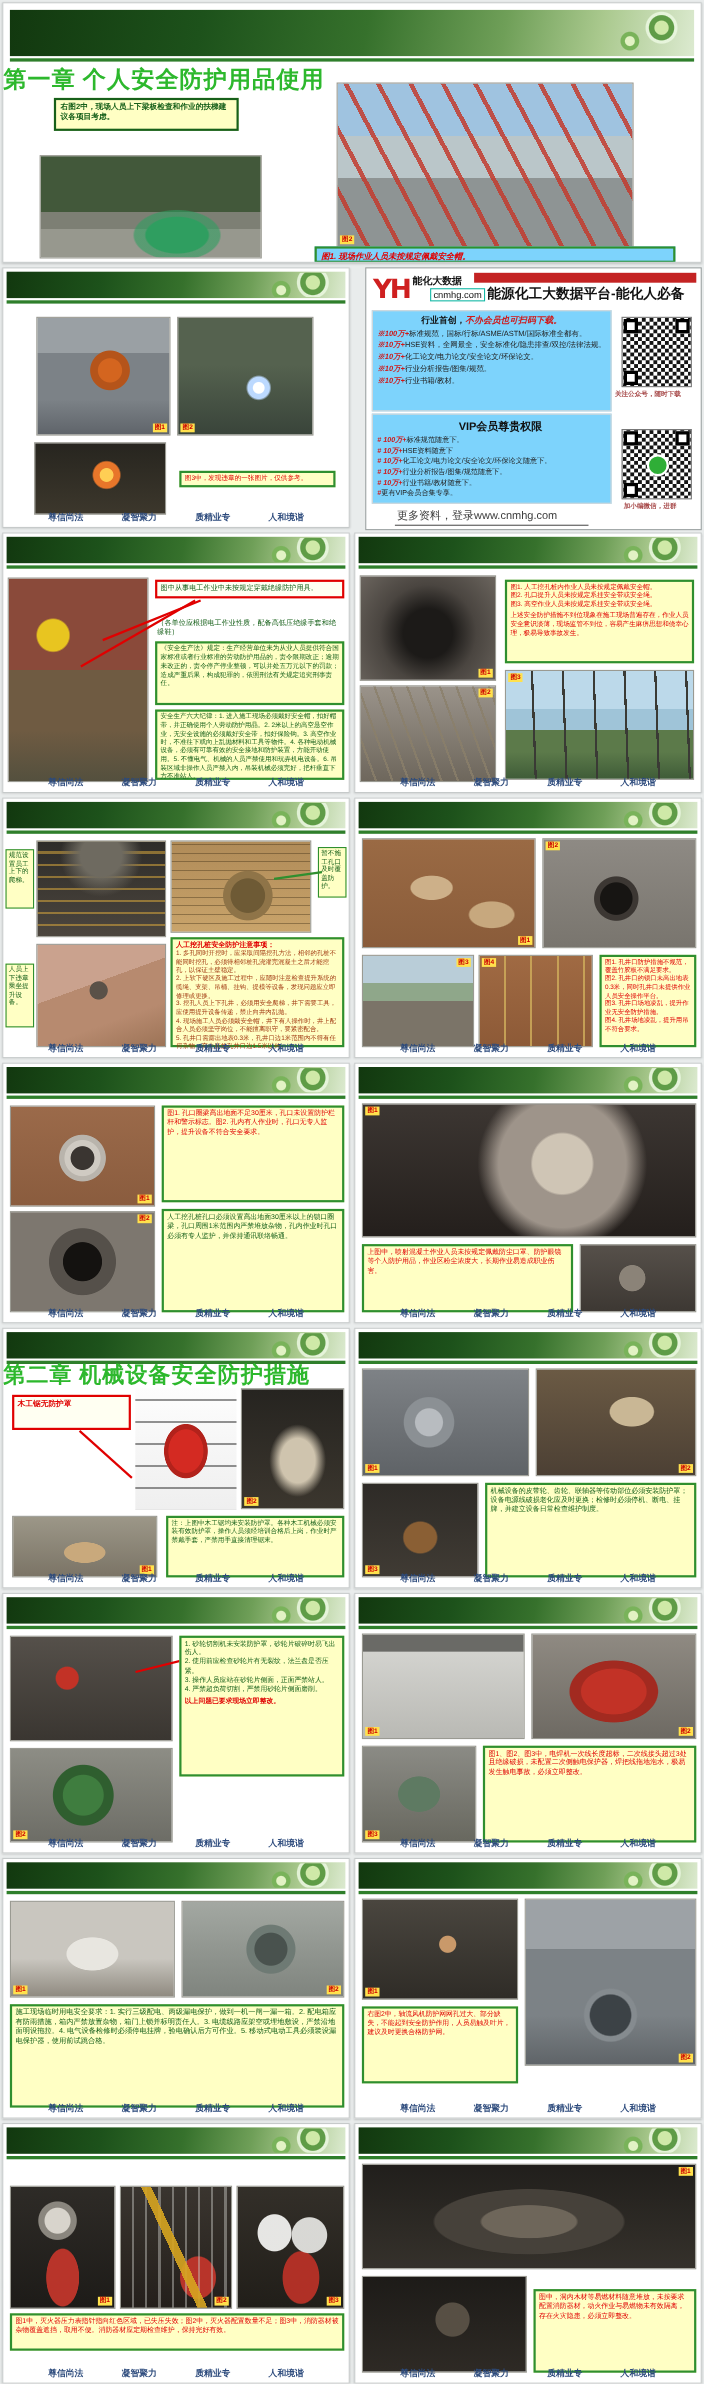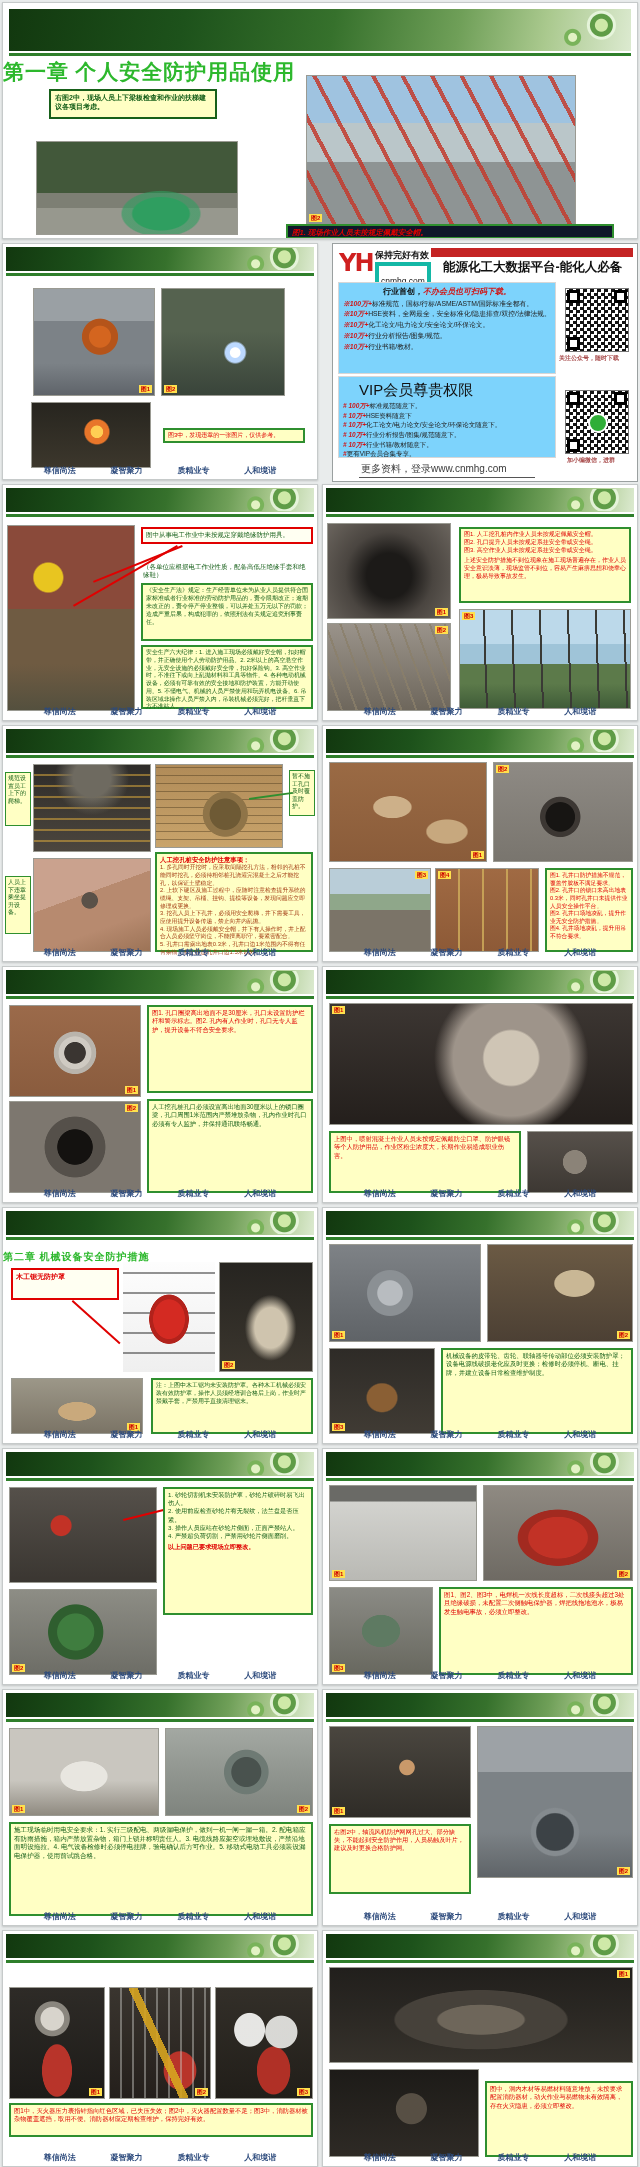--- a/index.html
+++ b/index.html
@@ -28,35 +28,35 @@
   .rb{position:absolute;background:#fffff2;border:2px solid #e00000;color:#17601a;padding:2px 3px;
     box-sizing:border-box;font-size:6.5px;line-height:1.3;}
   .red{color:#e00000;}
   .dkred{color:#a23a12;}
   .co{position:absolute;background:#ffffc4;border:1.5px solid #2f8f2f;color:#17601a;font-size:6px;
     line-height:1.25;padding:2px;box-sizing:border-box;}
   .line{position:absolute;background:#2f8f2f;height:1.5px;transform-origin:0 0;}
   .rline{position:absolute;background:#e00000;height:1.5px;transform-origin:0 0;}
   .notebox{position:absolute;background:#ffffc4;border:2px solid #17601a;color:#17601a;font-weight:bold;
     font-size:7px;line-height:1.35;padding:2px 4px;box-sizing:border-box;}
-  .cap1{position:absolute;background:#0f172a;border:2px solid #2f8f2f;color:#e00000;font-weight:bold;
+  .cap1{position:absolute;background:#7dd3fc;border:2px solid #2f8f2f;color:#e00000;font-weight:bold;
     font-style:italic;font-size:7.5px;line-height:1.2;padding:2px 4px;box-sizing:border-box;}
   
   .ad{position:relative;width:306px;height:239px;background:#fff;border:1px solid #9aa0a0;box-sizing:border-box;}
   .ad .mark{position:absolute;left:6px;top:4px;color:#cf2020;font-weight:900;font-size:24px;letter-spacing:-2px;
     font-family:"DejaVu Sans",sans-serif;line-height:30px;}
   .ad .brand{position:absolute;left:42px;top:5px;font-size:9px;font-weight:bold;color:#111;}
-  .ad .domain{position:absolute;left:42px;top:18px;font-size:8.5px;color:#111;border:4px solid #14b8a6;padding:10px 2px;}
+  .ad .domain{position:absolute;left:58px;top:18px;font-size:8.5px;color:#111;border:1px solid #14b8a6;padding:0 2px;}
   .ad .redbar{position:absolute;left:98px;top:4px;right:4px;height:9px;background:#c42323;}
   .ad .headline{position:absolute;left:96px;top:15px;right:2px;font-size:12.5px;font-weight:bold;color:#111;white-space:nowrap;margin-left:14px;}
   .ad .gbox{position:absolute;background:#7dd3fc;border:1px solid #d7d7d7;box-sizing:border-box;padding:3px 4px;}
   .ad .intro{text-align:center;font-size:8px;font-weight:bold;color:#111;margin-bottom:2px;}
   .ad .it{font-size:6.8px;color:#222;margin:2.5px 0;line-height:1.25;}
   .ad .num{color:#d01818;font-weight:bold;font-style:italic;}
-  .ad .viptitle{font-size:15px;font-weight:normal;color:#111;margin:1px 0 2px 16px;}
+  .ad .viptitle{font-size:10px;font-weight:bold;color:#111;margin:1px 0 2px 16px;text-align:center;}
   .qr{position:absolute;width:62px;height:62px;background:#fff;border:1px solid #777;
     background-image:repeating-conic-gradient(#141414 0% 25%,#ffffff 0% 50%);background-size:7px 7px;}
   .qr .fq{position:absolute;width:13px;height:13px;background:#fff;border:3px solid #000;box-sizing:border-box;}
   .qr .fq.a{left:1px;top:1px;} .qr .fq.b{right:1px;top:1px;} .qr .fq.c{left:1px;bottom:1px;}
   .qr.wechat::after{content:"";position:absolute;left:22px;top:22px;width:16px;height:16px;border-radius:50%;
     background:#2fae37;border:2px solid #fff;}
   .qrcap{position:absolute;font-size:6px;color:#a84b4b;font-weight:bold;white-space:nowrap;}
   .morelink{position:absolute;left:26px;top:218px;font-size:10px;color:#3a3a3a;border-bottom:1.5px solid #555;
     padding:0 28px 1px 2px;}
 </style>
@@ -94,21 +94,21 @@
       <div class="ft">
         <span>尊信尚法</span>
         <span>凝智聚力</span>
         <span>质精业专</span>
         <span>人和境谐</span>
       </div>
     </div>
 
     <div class="ad">
       <div class="mark">YH</div>
-      <div class="brand">保持完好有效</div>
+      <div class="brand">能化大数据</div>
       <div class="domain">cnmhg.com</div>
       <div class="redbar"></div>
       <div class="headline">能源化工大数据平台-能化人必备</div>
 
       <div class="gbox" style="left:5px;top:38px;width:218px;height:92px;">
         <div class="intro">
           <span>行业首创，</span><span class="num">不办会员也可扫码下载。</span>
         </div>
         <div class="it"><span class="num">※100万+</span><span>标准规范，国标/行标/ASME/ASTM/国际标准全都有。</span></div>
         <div class="it"><span class="num">※10万+</span><span>HSE资料，全网最全，安全标准化/隐患排查/双控/法律法规。</span></div>
@@ -284,21 +284,21 @@
           <span>质精业专</span>
           <span>人和境谐</span>
       </div>
     </div>
   </div>
 
   <div class="row" style="top:1207px;">
     <div class="slide s-half">
       <div class="banner"></div>
       <div class="bline"></div>
-      <div class="ctitle" style="top:42px;font-size:10px;">第二章 机械设备安全防护措施</div>
+      <div class="ctitle" style="top:28px;font-size:20px;">第二章 机械设备安全防护措施</div>
       <div class="rb red" style="left:8px;top:60px;width:108px;height:32px;font-size:7px;color:#e00000;font-weight:bold;">木工锯无防护罩</div>
       <div class="rline" style="left:70px;top:92px;width:64px;transform:rotate(42deg);"></div>
       <div class="ph" style="left:120px;top:54px;width:92px;height:110px;border:none;background:radial-gradient(ellipse at 50% 52%,#d42a22 0 24%,#b2221b 25% 30%,transparent 31%),repeating-linear-gradient(0deg,transparent 0 18px,rgba(40,40,40,.5) 18px 20px),linear-gradient(#fdfdfd,#efefef);"></div>
       <div class="ph" style="left:216px;top:54px;width:94px;height:110px;background:radial-gradient(ellipse at 55% 60%,#cfc4ae 0 22%,transparent 36%),linear-gradient(#262420,#3b362e);">
         <span class="tag bl">图2</span>
       </div>
       <div class="ph" style="left:8px;top:170px;width:132px;height:56px;background:radial-gradient(ellipse at 50% 60%,#c9a97c 0 20%,transparent 21%),linear-gradient(#9c9788,#7b7466);">
         <span class="tag br">图1</span>
       </div>
       <div class="yb" style="left:148px;top:170px;width:162px;height:56px;">注：上图中木工锯均未安装防护罩。各种木工机械必须安装有效防护罩，操作人员须经培训合格后上岗，作业时严禁戴手套，严禁用手直接清理锯末。</div>

